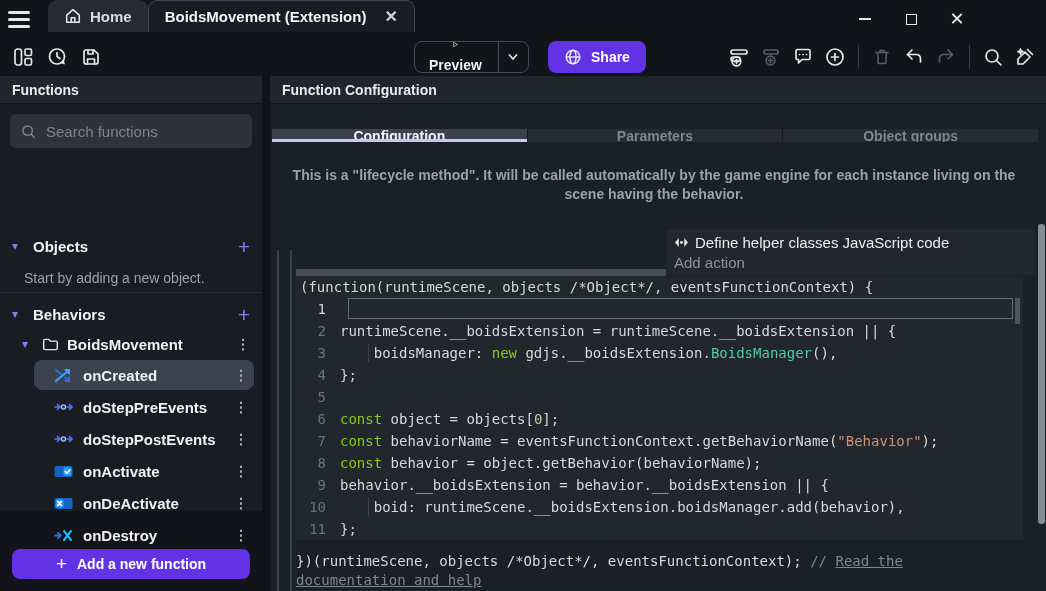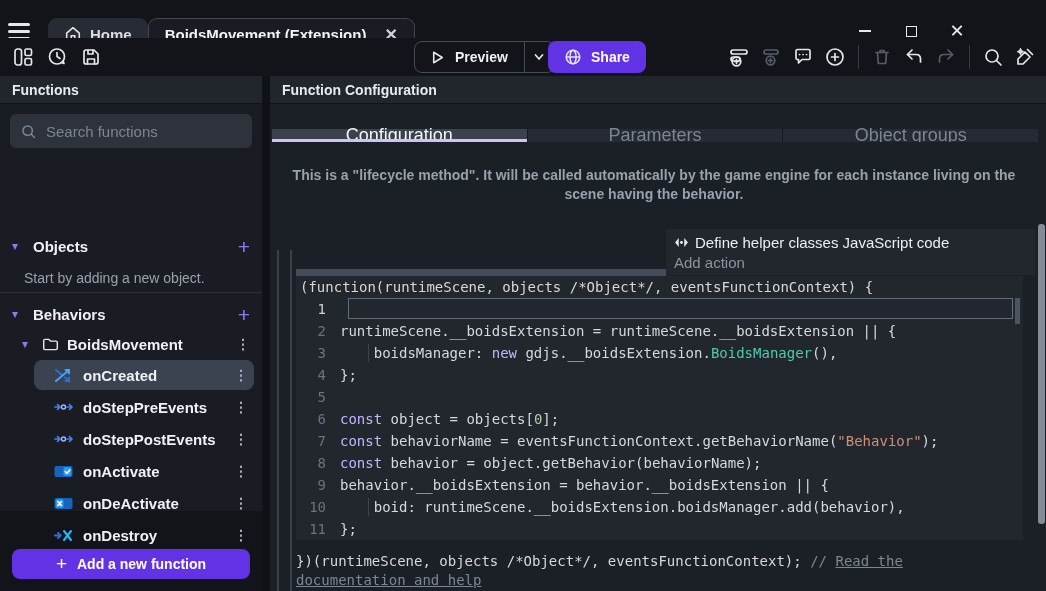--- a/index.html
+++ b/index.html
@@ -2,21 +2,21 @@
 <html><head>
 <meta charset="utf-8">
 <style>
   * { margin:0; padding:0; box-sizing:border-box; }
   html,body { width:1046px; height:591px; overflow:hidden; background:#121419;
     font-family:"Liberation Sans", sans-serif; }
   .app { position:relative; width:1046px; height:591px; background:#121419; color:#e6e8ec; }
 
   
   .titlebar { position:absolute; top:0; left:0; width:980px; height:38px; background:#121419;
-    display:flex; align-items:flex-end;margin-top:12px; }
+    display:flex; align-items:flex-start; }
   .hamburger { position:absolute; left:8px; top:8px; width:26px; height:22px; display:flex;
     flex-direction:column; justify-content:center; gap:4px; cursor:pointer; }
   .hamburger span { display:block; width:22px; height:3px; background:#e6e8ec; border-radius:2px; }
   .tab { height:32px; display:flex; align-items:center; gap:8px; padding:0 16px;
     border-radius:9px 9px 0 0; font-size:15px; font-weight:600; color:#d9dce1; }
   .tab.home { margin-left:48px; background:#272c34; }
   .tab.doc { background:#191d23; border:1px solid #40474f; border-bottom:none; color:#f2f3f5; }
   .tab .close-x { font-size:16px; color:#cfd3d9; margin-left:10px; cursor:pointer; }
   .winctl { position:absolute; right:0; top:0; height:38px; display:flex; align-items:center; }
   .winctl .wbtn { width:46px; height:38px; display:flex; align-items:center; justify-content:center;
@@ -29,21 +29,21 @@
   .toolbar { position:absolute; top:38px; left:0; width:1046px; height:38px; background:#121419;
     display:flex; align-items:center; }
   .tbtn { width:30px; height:30px; display:flex; align-items:center; justify-content:center;
     cursor:pointer; border-radius:5px; flex:none; }
   .tbtn svg { display:block; }
   .ic { stroke:#e4e6ea; stroke-width:1.7; fill:none; stroke-linecap:round; stroke-linejoin:round; }
   .ic.dim { stroke:#565d67; }
   .tb-left { display:flex; gap:4px; margin-left:8px; }
   .preview-group { position:absolute; left:414px; top:3px; height:32px; display:flex; align-items:center;
     border:1px solid #454c56; border-radius:8px; overflow:hidden; }
-  .preview-main { display:flex; align-items:center; gap:9px; padding:0 16px 0 14px; height:32px; cursor:pointer; }
+  .preview-main { display:flex; align-items:center; gap:9px; padding:0 16px 0 14px; height:32px; cursor:pointer;flex-direction:column; }
   .preview-main span { font-size:14px; font-weight:700; color:#eef0f3; }
   .preview-caret { width:30px; height:32px; display:flex; align-items:center; justify-content:center;
     border-left:1px solid #454c56; cursor:pointer; }
   .share-btn { position:absolute; left:548px; top:3px; height:32px; padding:0 16px; border-radius:8px;
     background:#6133e4; display:flex; align-items:center; gap:9px; cursor:pointer; border:none; }
   .share-btn span { font-size:14px; font-weight:700; color:#ffffff; }
   .tb-right { position:absolute; right:6px; top:4px; display:flex; align-items:center; gap:2px; }
   .tb-sep { width:1px; height:24px; background:#343b44; margin:0 6px; }
 
   
@@ -79,22 +79,22 @@
   .fn-icon { width:20px; height:16px; flex:none; display:flex; align-items:center; }
   .fn-label { font-size:15px; font-weight:700; color:#f0f1f4; flex:1; white-space:nowrap; }
   .add-fn-btn { position:absolute; left:12px; top:473px; width:238px; height:30px; border-radius:8px;
     background:#6133e4; border:none; color:#fff; font-size:14px; font-weight:700; cursor:pointer;
     display:flex; align-items:center; justify-content:center; gap:10px; font-family:"Liberation Sans",sans-serif; }
   .add-fn-btn .pl { font-size:19px; font-weight:400; }
 
   
   .tabs { position:absolute; left:2px; top:36px; width:766px; height:30px; display:flex;
     border-radius:8px 8px 0 0; overflow:hidden; }
-  .tabitem { flex:1; display:flex; align-items:center; justify-content:center; font-size:18px;
-    font-weight:400; color:#7d8590; background:#262b33; cursor:pointer; position:relative;
+  .tabitem { flex:1; display:flex; align-items:center; justify-content:center; font-size:14px;
+    font-weight:700; color:#7d8590; background:#262b33; cursor:pointer; position:relative;
     border-right:1px solid #161a20;margin-top:17px; }
   .tabitem:last-child { border-right:none; }
   .tabitem.active { background:#3b414d; color:#f4f5f7; }
   .tabitem.active::after { content:""; position:absolute; left:0; bottom:0; width:100%; height:3px;
     background:#cfc2f5; }
   .description { position:absolute; left:3px; top:90px; width:762px; text-align:center;
     font-size:14px; font-weight:600; color:#99a1ad; line-height:19px; }
   .description .inner { max-width:742px; margin:0 auto; }
 
   
@@ -113,21 +113,21 @@
   .code-head { padding:0 4px; height:22px; white-space:pre; }
   .code-row { height:22px; display:flex; position:relative; white-space:pre; }
   .code-row .lnum { width:44px; text-align:right; padding-right:14px; color:#6b7380; flex:none; }
   .code-row.active .lnum { color:#cfd3d9; }
   .code-row .ltext { flex:1; position:relative; }
   .code-row.active .linebox { position:absolute; left:52px; right:10px; top:0; height:21px;
     border:1px solid #646c7a; }
   .code-row.active .mini-scroll { position:absolute; right:3px; top:0; width:5px; height:26px;
     background:#4d545f; }
   .indent-guide { position:absolute; left:72px; top:2px; width:1px; height:18px; background:#3c434e; }
-  .tok-k { color:#c4b5fd;margin-top:48px; } .tok-c { color:#4ec9b0; } .tok-s { color:#ce9178; }
+  .tok-k { color:#84cc16;margin-top:48px; } .tok-c { color:#4ec9b0; } .tok-s { color:#ce9178; }
   .tok-n0 { color:#b5cea8; }
   .code-footer { position:absolute; left:26px; top:330px; width:700px;
     font-family:"DejaVu Sans Mono", monospace; font-size:14px; line-height:19px; color:#d6d8dc; }
   .code-footer .cmt { color:#7d8691; }
   .code-footer a { color:#7d8691; text-decoration:underline; cursor:pointer; }
   .ev-scrollbar { position:absolute; right:1px; top:2px; width:7px; height:300px; background:#868c95;
     border-radius:3px; }
 </style>
 </head>
 <body>

